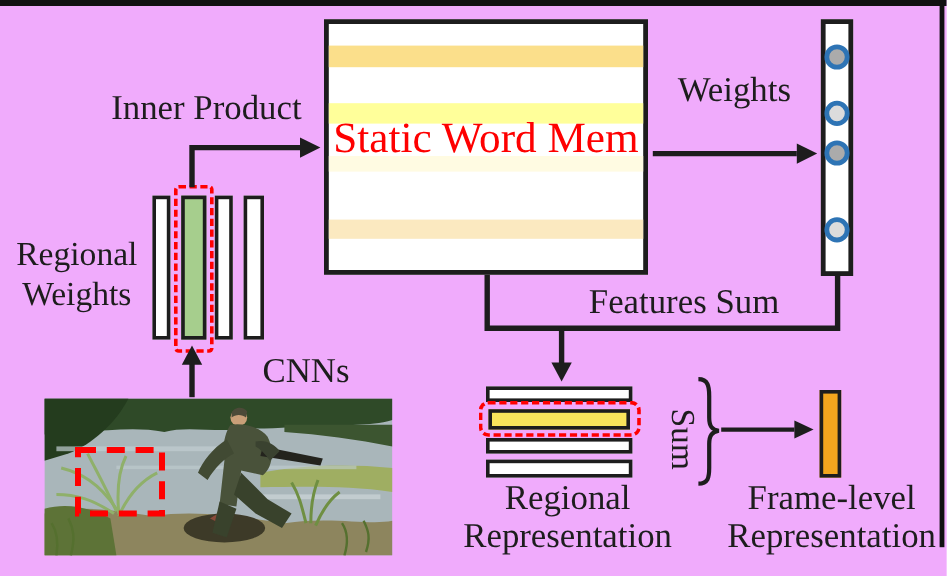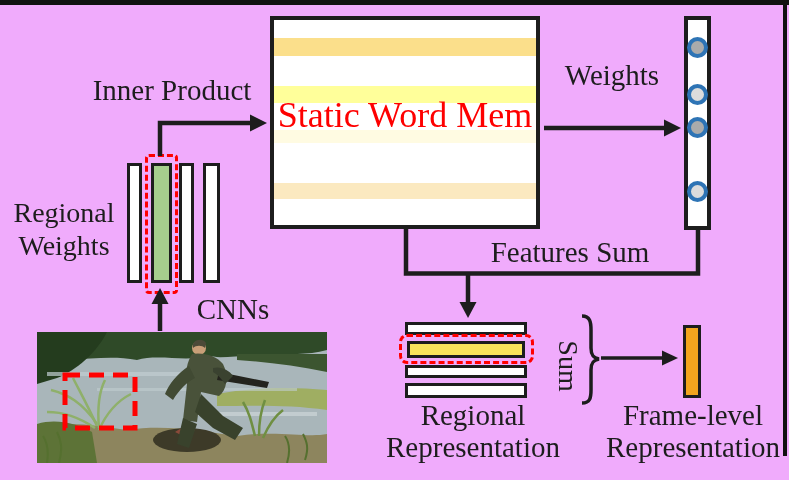--- a/index.html
+++ b/index.html
@@ -157,21 +157,21 @@
       <polygon points="664,119.5 664,136.5 681,128"></polygon>
       <polygon points="459.5,302 476.5,302 468,318"></polygon>
       <polygon points="151.5,304 168.5,304 160,288"></polygon>
       <polygon points="662,350.5 662,365.5 678,358"></polygon>
     </g>
   </svg>
 
   <div class="lbl" style="left:72px;top:74px;width:200px;">Inner Product</div>
   <div class="lbl" style="left:512px;top:59px;width:200px;">Weights</div>
   <div class="lbl" style="left:470px;top:236px;width:200px;">Features Sum</div>
-  <div class="lbl" style="left:153px;top:293px;width:160px;">CNNs</div>
+  <div class="lbl" style="left:175px;top:293px;width:160px;">CNNs</div>
 
   <div class="lbl" style="left:4px;top:196px;width:120px;font-size:28px;">
     <div>Regional</div>
     <div>Weights</div>
   </div>
 
   <div class="sum-lbl">Sum</div>
 
   <div class="lbl" style="left:373px;top:399px;width:200px;line-height:32px;">
     <div>Regional</div>

